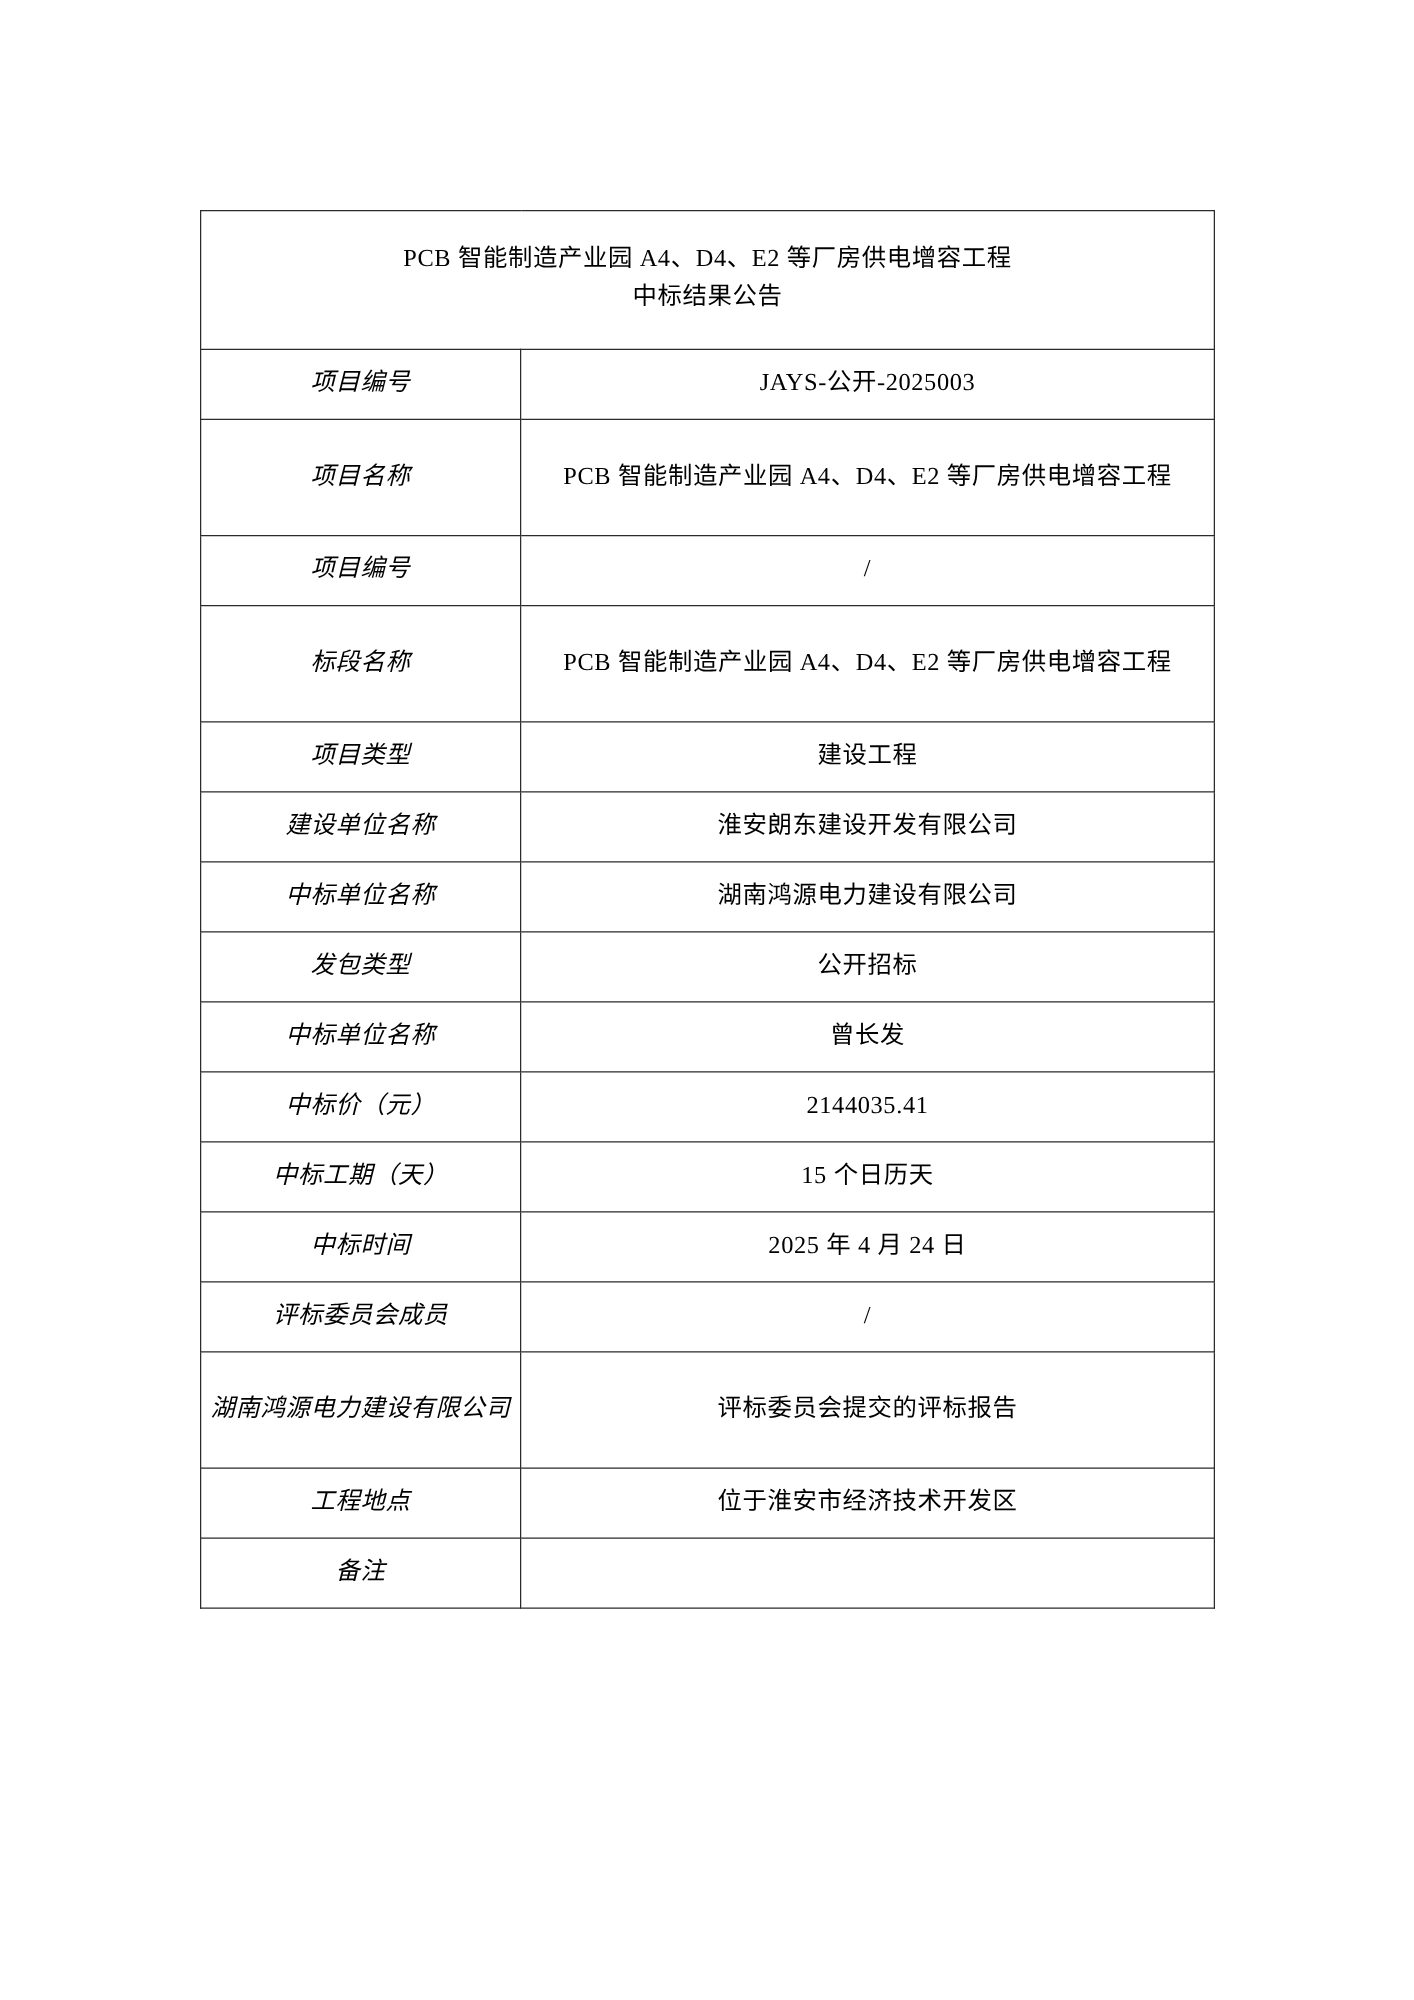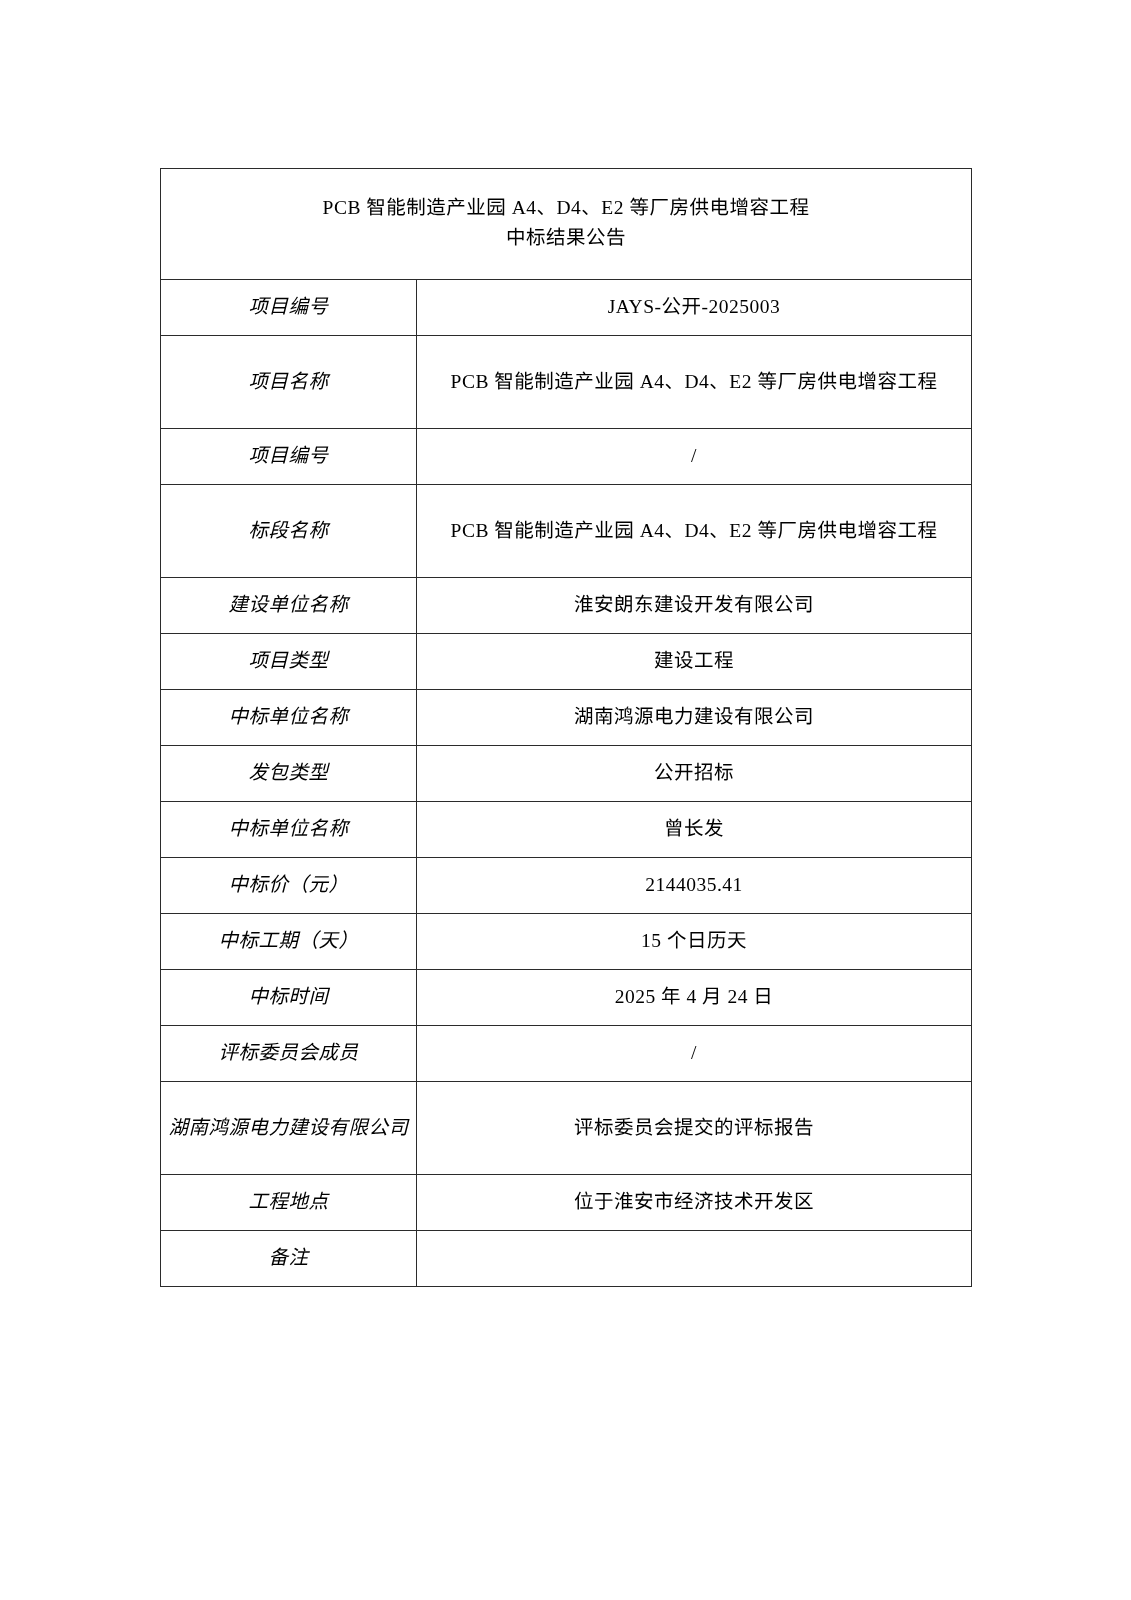--- a/index.html
+++ b/index.html
@@ -106,29 +106,29 @@
             <span class="value-wrap">/</span>
           </td>
         </tr>
         <tr class="row-2line">
           <td class="label">标段名称</td>
           <td class="value">
             <span class="value-wrap">PCB 智能制造产业园 A4、D4、E2 等厂房供电增容工程</span>
           </td>
         </tr>
         <tr class="row-1line">
+          <td class="label">项目类型</td>
+          <td class="value">
+            <span class="value-wrap">建设工程</span>
+          </td>
+        </tr>
+        <tr class="row-1line">
           <td class="label">建设单位名称</td>
           <td class="value">
             <span class="value-wrap">淮安朗东建设开发有限公司</span>
-          </td>
-        </tr>
-        <tr class="row-1line">
-          <td class="label">项目类型</td>
-          <td class="value">
-            <span class="value-wrap">建设工程</span>
           </td>
         </tr>
         <tr class="row-1line">
           <td class="label">中标单位名称</td>
           <td class="value">
             <span class="value-wrap">湖南鸿源电力建设有限公司</span>
           </td>
         </tr>
         <tr class="row-1line">
           <td class="label">发包类型</td>

